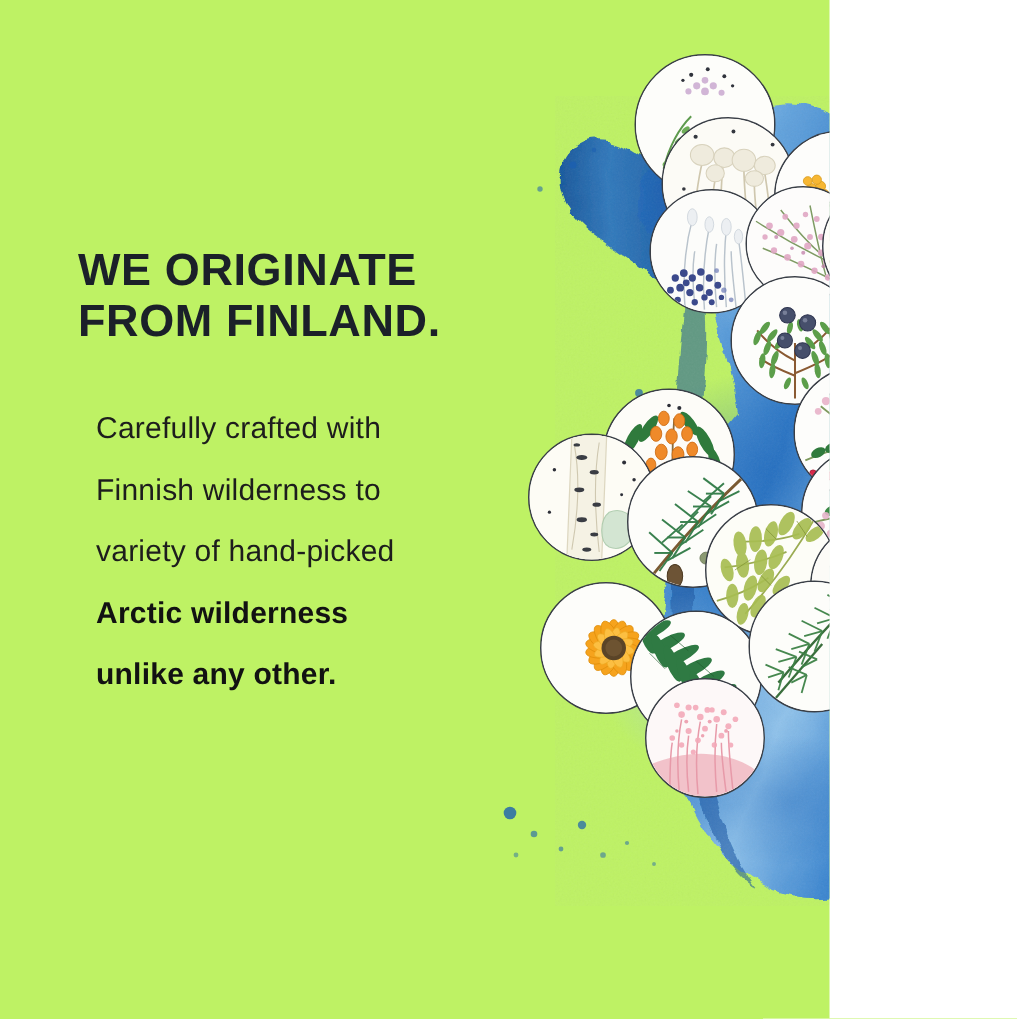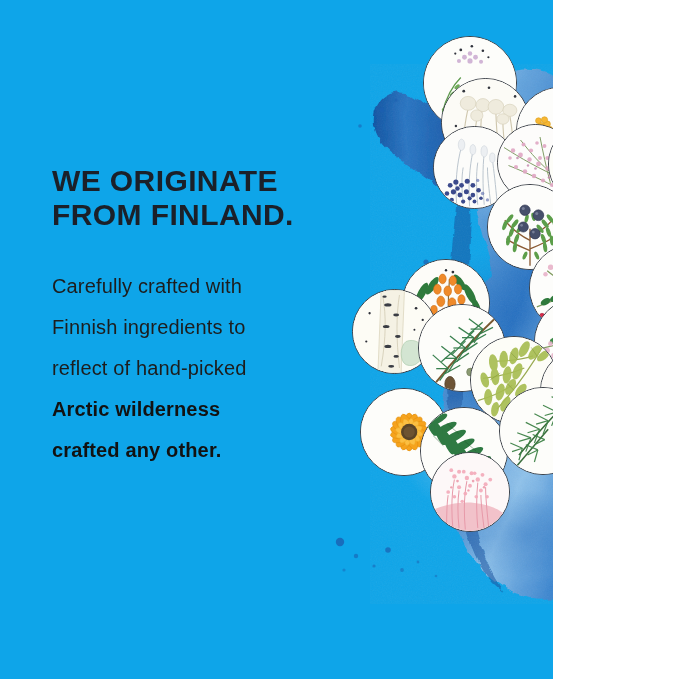--- a/index.html
+++ b/index.html
@@ -4,39 +4,39 @@
 <title>We Originate From Finland</title>
 <style>
   html,body{margin:0;padding:0;}
   body{
     width:679px;height:679px;
     background:#ffffff;
     font-family:"Liberation Sans", sans-serif;
     overflow:hidden;
     position:relative;
   }
-  #stage{position:relative;width:553px;height:679px;background:#0ea5e9;overflow:hidden;}
+  #stage{position:relative;width:553px;height:679px;background:#bef264;overflow:hidden;}
 
   
   .text-panel{
     position:absolute;
     left:52px; top:164px;
     width:300px;
   }
   .headline{
     font-size:30px;
     line-height:34px;
     font-weight:bold;
     letter-spacing:0.4px;
     color:#1b2029;
     margin:0 0 34px 0;
     white-space:pre-line;
     font-family:"Liberation Sans", sans-serif;
   }
-  .body-lines{margin:0;padding:0;list-style:none;}
+  .body-lines{margin:12px;padding:0;list-style:none;}
   .body-lines li{
     font-size:20px;
     line-height:41px;
     color:#1d1d1d;
     letter-spacing:0.15px;
     white-space:pre;
   }
   .body-lines li.bold{font-weight:bold;color:#121212;}
 
   
@@ -61,24 +61,24 @@
 </head>
 <body>
 
 <div id="stage">
 
   <div class="text-panel">
     <h1 class="headline">WE ORIGINATE
 FROM FINLAND.</h1>
     <ul class="body-lines">
       <li>Carefully crafted with</li>
-      <li>Finnish ingredients to</li>
-      <li>reflect of hand-picked</li>
+      <li>Finnish wilderness to</li>
+      <li>variety of hand-picked</li>
       <li class="bold">Arctic wilderness</li>
-      <li class="bold">crafted any other.</li>
+      <li class="bold">unlike any other.</li>
     </ul>
   </div>
 
   <div class="map-area">
 
     <svg class="map-svg" viewBox="0 0 349 665">
       <defs>
         <linearGradient id="seaGrad" x1="0" y1="0" x2="1" y2="1">
           <stop offset="0%" stop-color="#2f7bc9"></stop>
           <stop offset="22%" stop-color="#6aa9e0"></stop>

